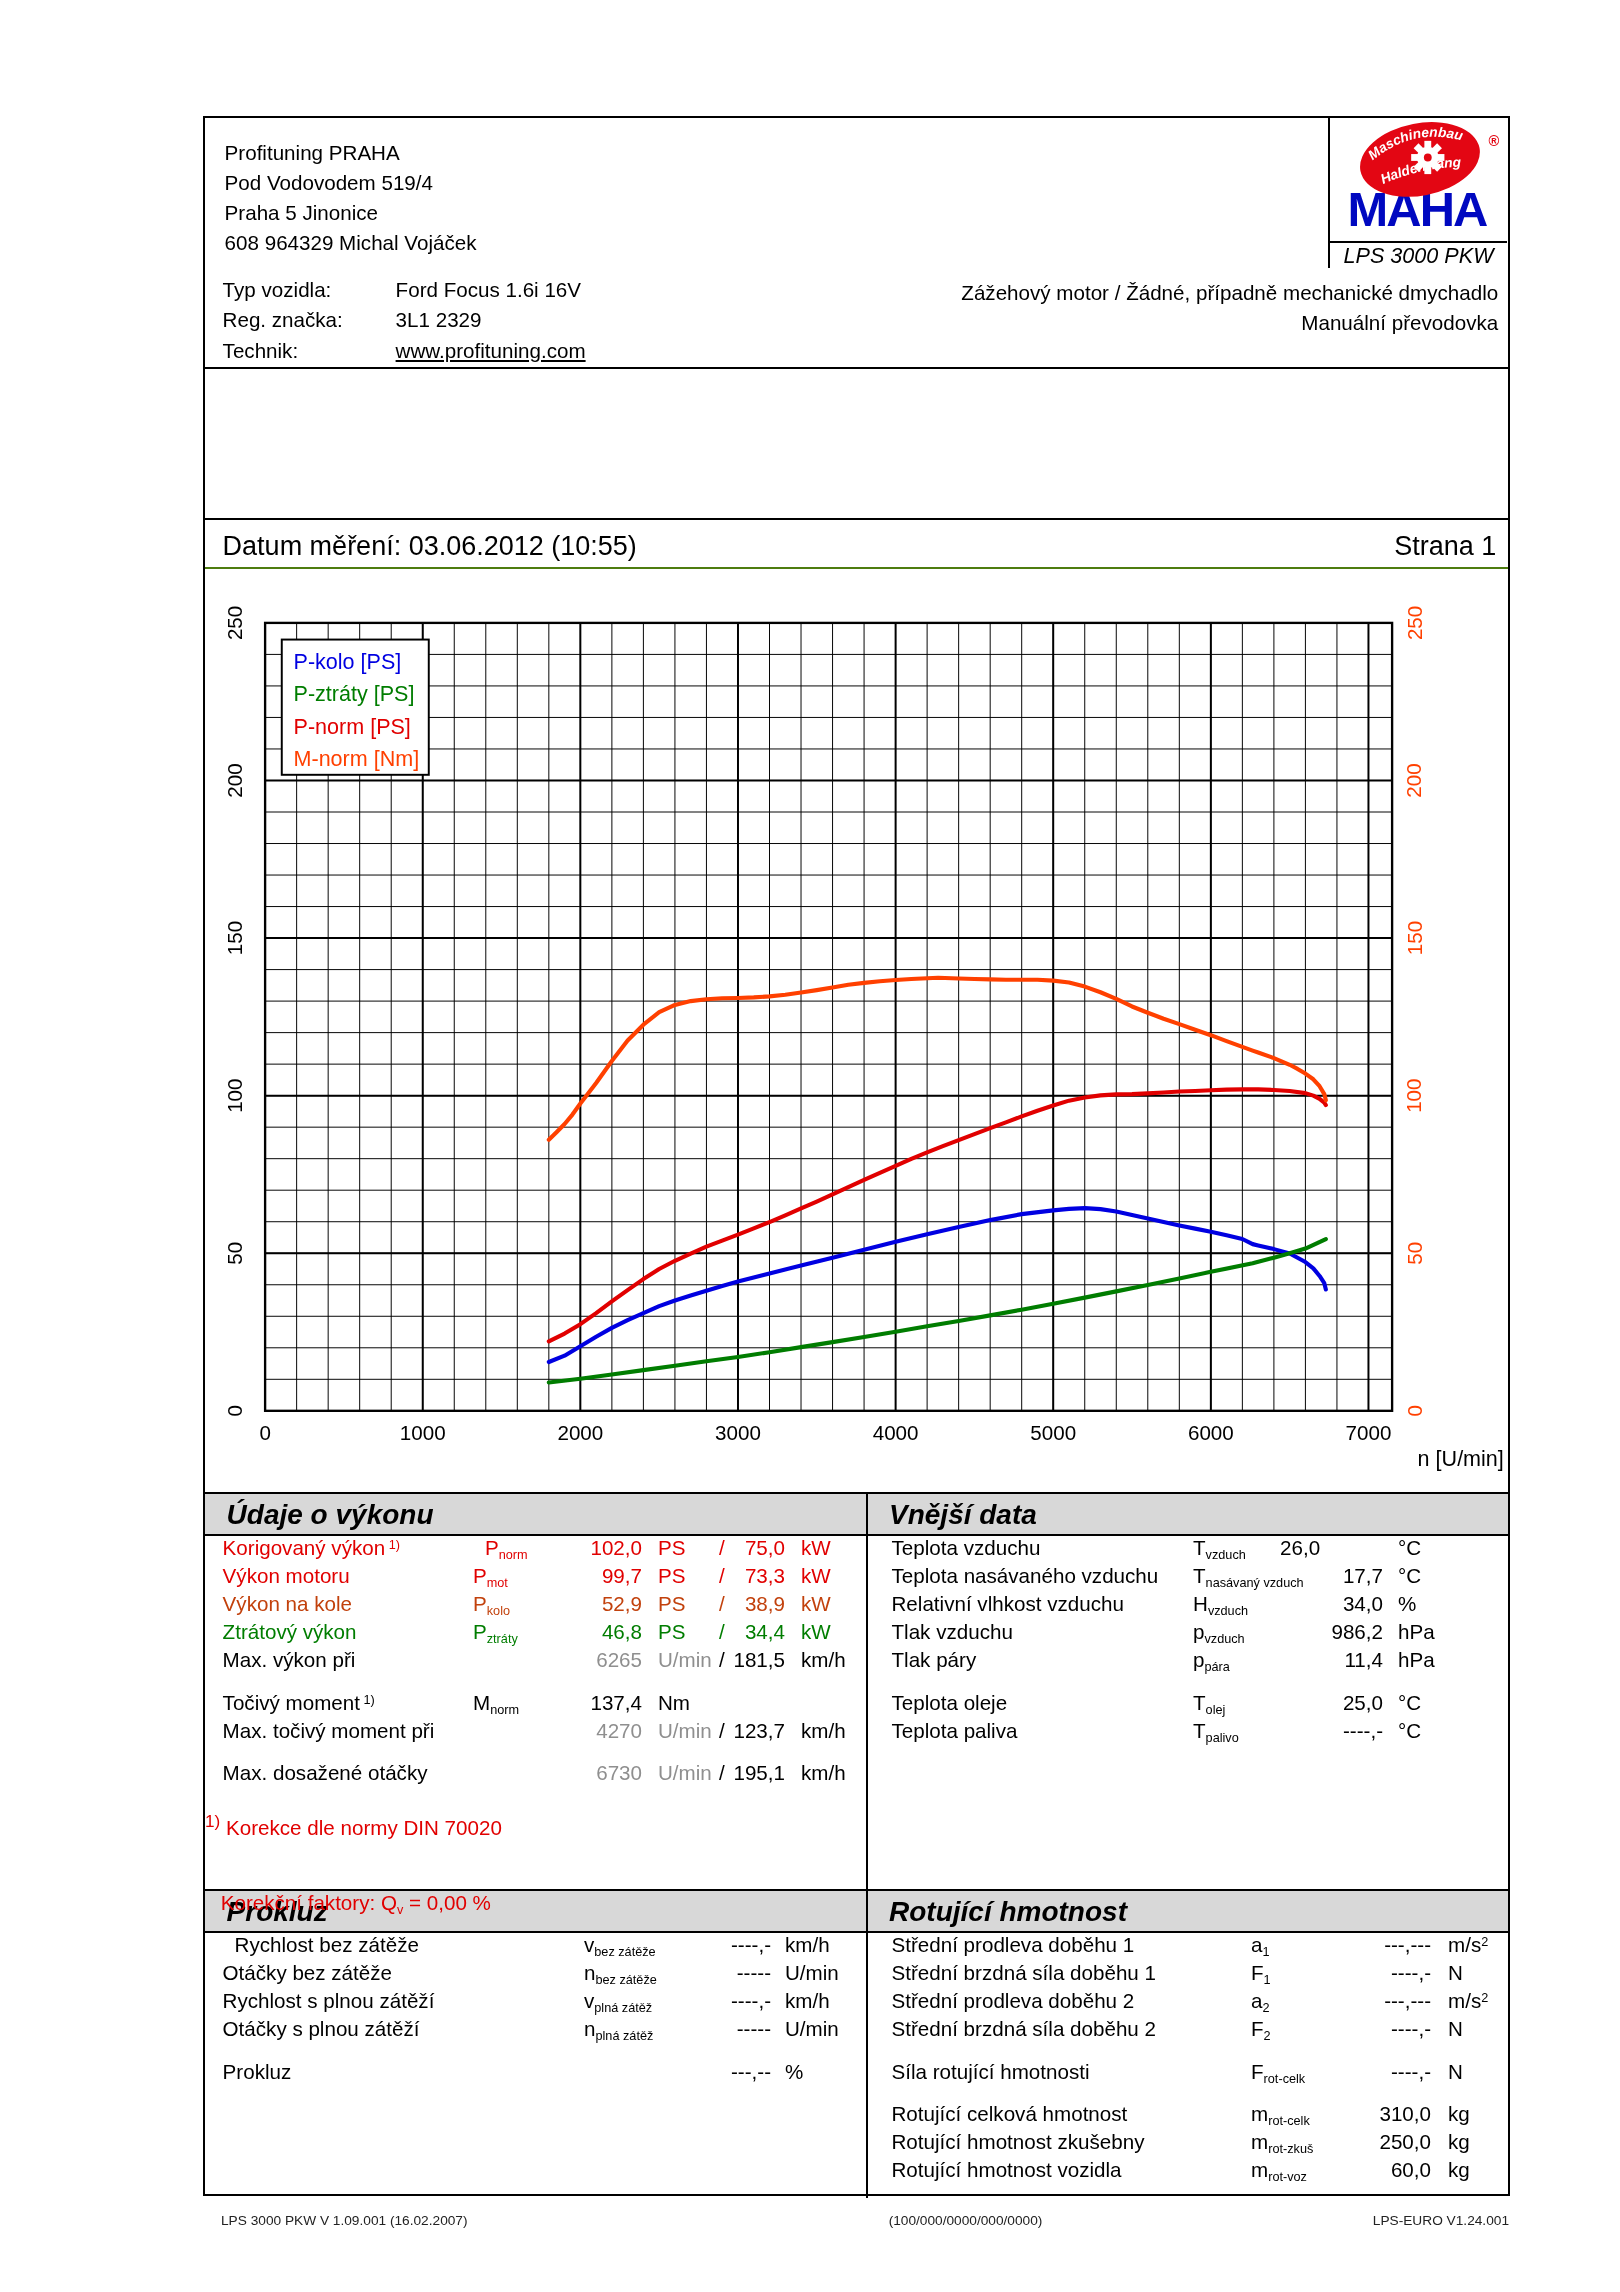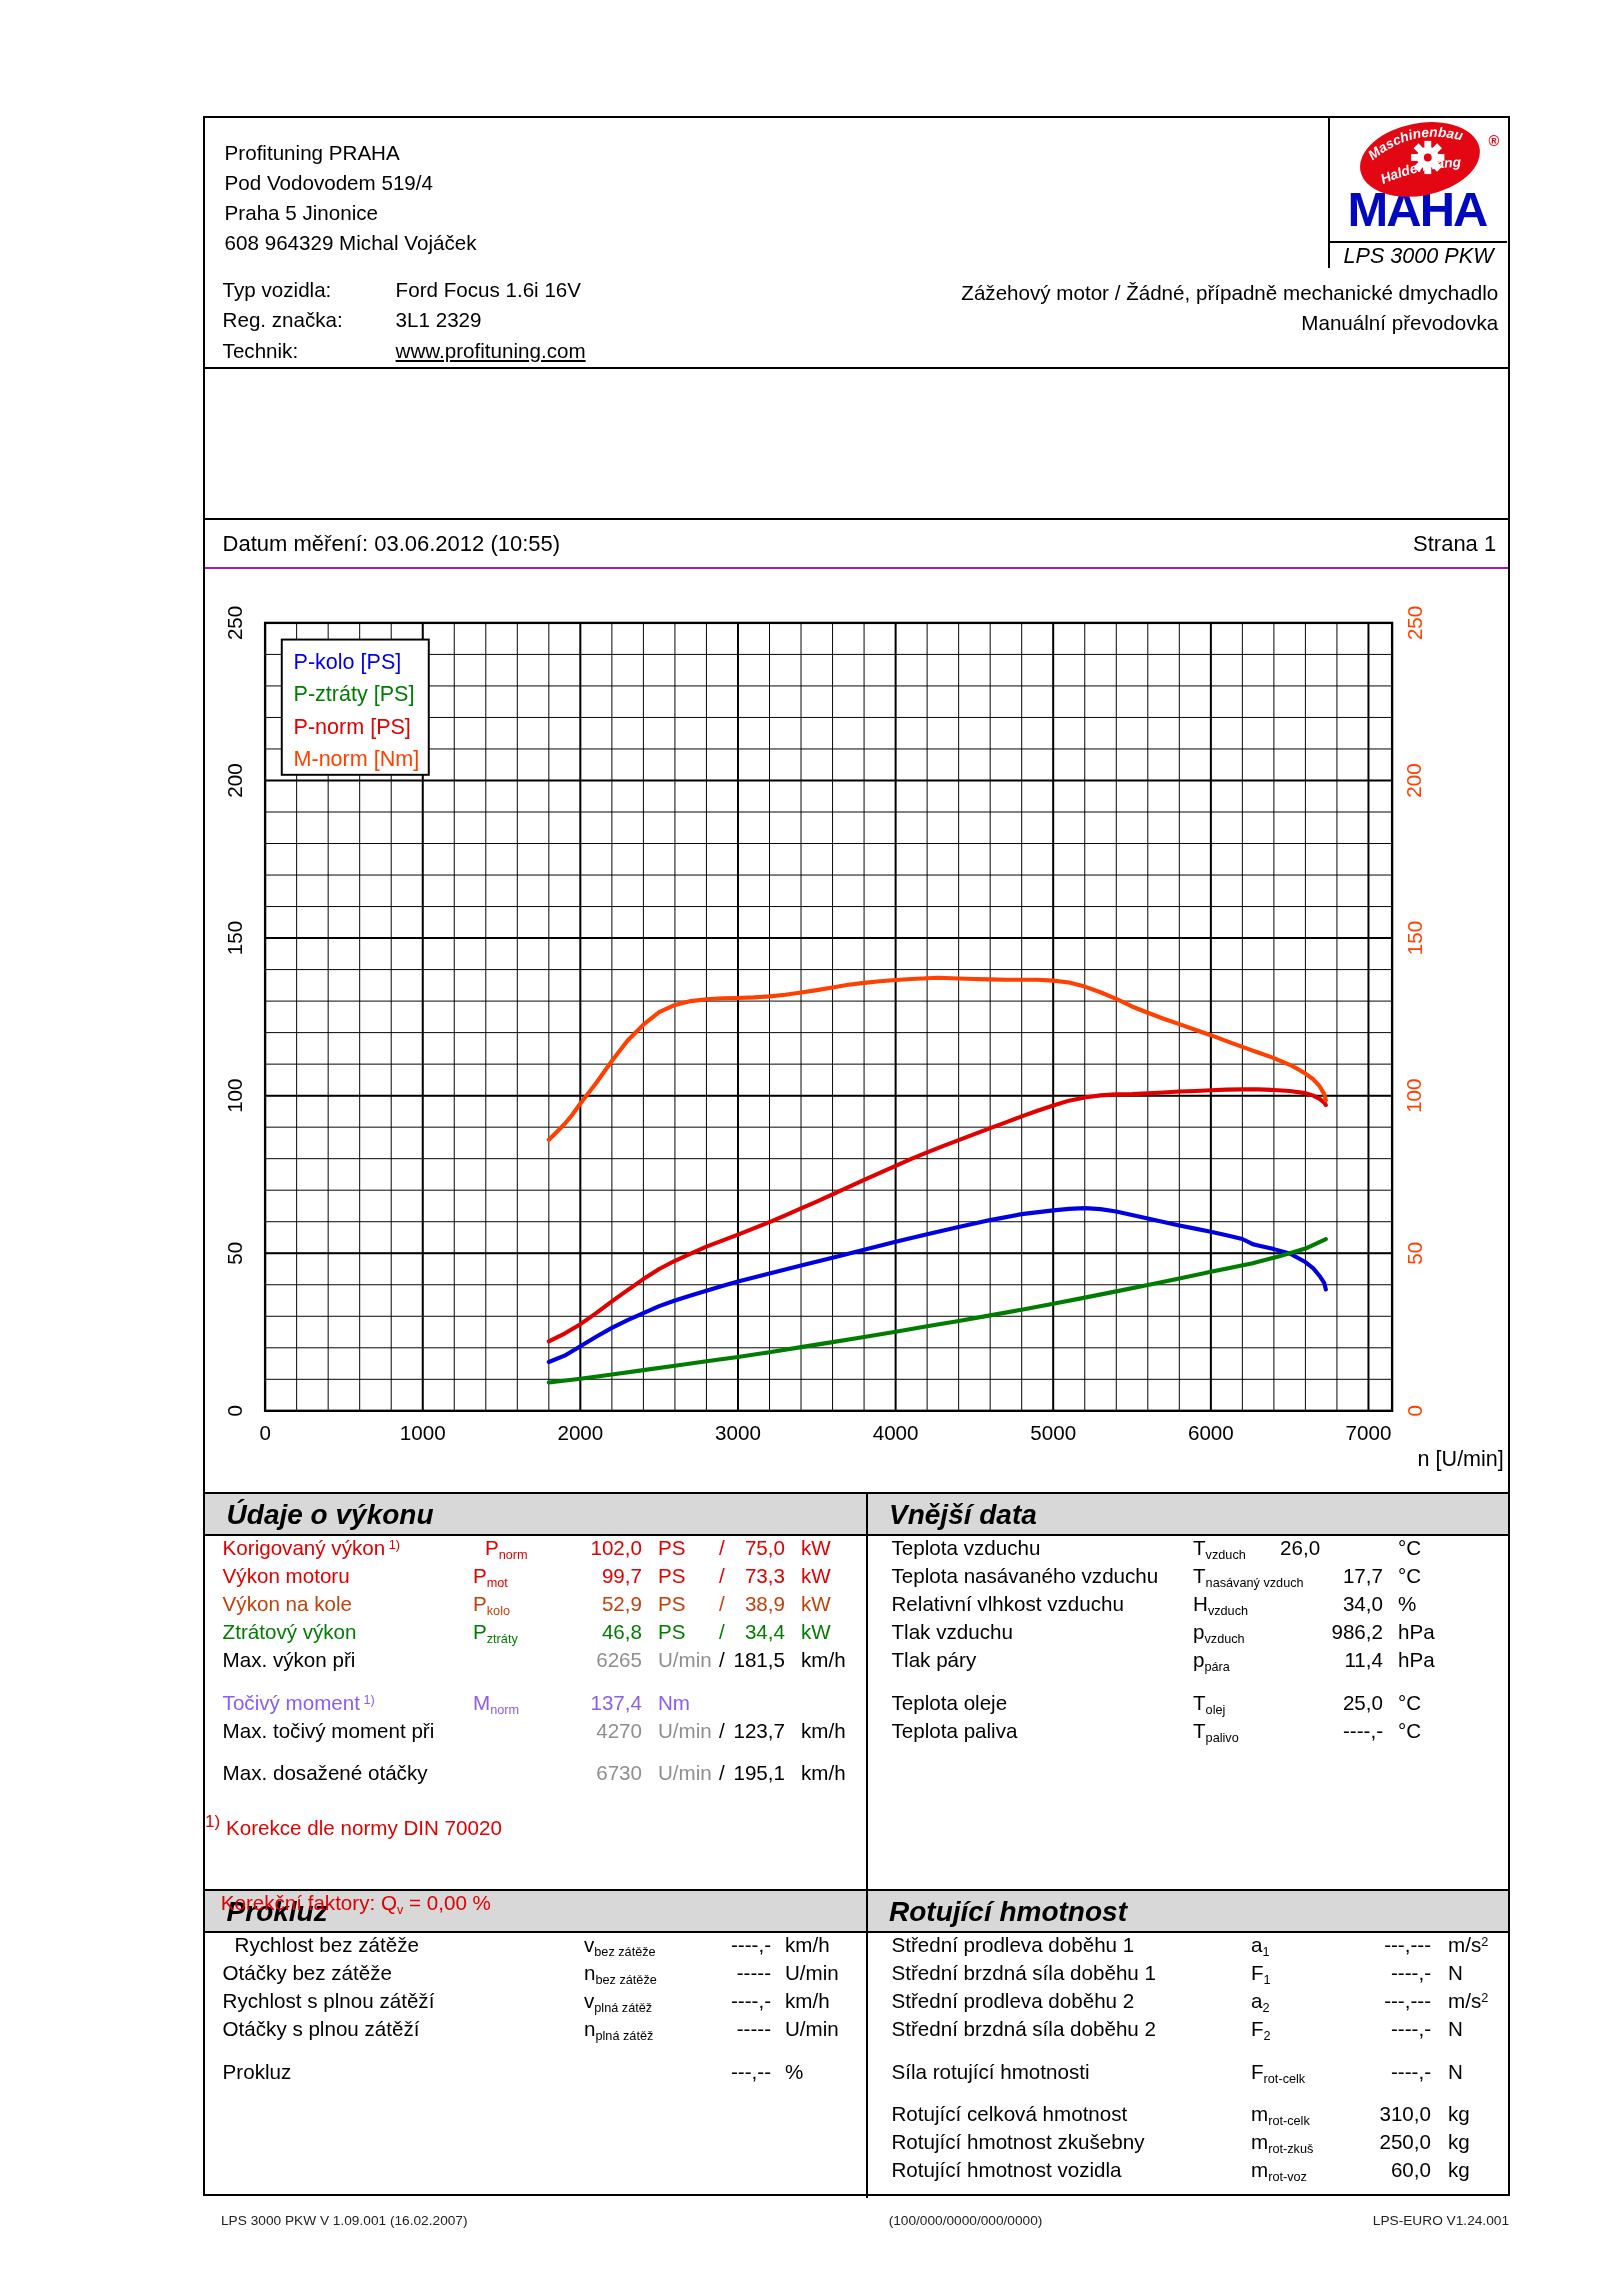--- a/index.html
+++ b/index.html
@@ -12,21 +12,21 @@
   #model-label{position:absolute;left:0;top:125px;width:100%;text-align:center;font-style:italic;font-size:21.6px;}
   
   #vehicle{position:absolute;left:0;top:150px;width:100%;height:101px;border-bottom:2px solid #000;box-sizing:border-box;}
   .veh-row{position:absolute;left:17.6px;font-size:20.6px;height:30px;}
   .veh-row .vlabel{position:absolute;left:0;width:167px;}
   .veh-row .vvalue{position:absolute;left:173px;white-space:nowrap;}
   .veh-row .vvalue.und{text-decoration:underline;}
   #veh-right{position:absolute;right:9.8px;top:9.8px;text-align:right;font-size:20.6px;line-height:30px;}
   
   #blankrow{position:absolute;left:0;top:251px;width:100%;height:151px;border-bottom:2px solid #000;box-sizing:border-box;}
-  #datumrow{position:absolute;left:0;top:402px;width:100%;height:49px;border-bottom:2px solid #a21caf;box-sizing:border-box;font-size:22px;}
+  #datumrow{position:absolute;left:0;top:402px;width:100%;height:49px;border-bottom:2px solid #4d7c0f;box-sizing:border-box;font-size:27px;}
   #datumrow .dl{position:absolute;left:17.6px;top:10.8px;}
   #datumrow .dr{position:absolute;right:11.8px;top:10.8px;}
   
   #chart-wrap{position:absolute;left:0;top:451px;width:1307px;height:931px;}
   
   .band{position:absolute;left:0;width:100%;height:44px;background:#d8d8d8;border-top:2px solid #000;border-bottom:2px solid #000;box-sizing:border-box;}
   .band .btitle{position:absolute;top:4.9px;font-size:28px;font-weight:bold;font-style:italic;}
   #band1{top:1374px;}
   #band2{top:1771px;}
   #coldiv1{position:absolute;left:661px;top:1374px;height:706px;border-left:2px solid #000;}
@@ -36,21 +36,21 @@
   #panel2{left:0;top:1815px;width:661px;}
   #panel3{left:663px;top:1815px;width:644px;}
   .prow{position:relative;height:28px;}
   .prow.gap{margin-top:14.7px;}
   .prow span{position:absolute;top:0;white-space:nowrap;}
   .prow sub{font-size:12.7px;vertical-align:-0.35em;line-height:0;}
   .prow sup, .note sup, .lblsup{font-size:12.7px;vertical-align:0.45em;line-height:0;}
   .c-red{color:#e10000;}
   .c-blue{color:#c2410c;}
   .c-green{color:#007d00;}
-  .c-orange{color:#8b5cf6;}
+  .c-orange{color:#000000;}
   .c-gray{color:#8f8f8f;}
   .notes{margin-top:17.6px;color:#e10000;font-size:20.6px;line-height:28px;}
   .notes .n2{padding-left:15.7px;margin-top:47px;}
   .notes sub{font-size:12.7px;vertical-align:-0.35em;line-height:0;}
   
   #footer{position:absolute;left:0;top:2213px;width:1620px;font-size:13.7px;color:#222;}
   #footer .fl{position:absolute;left:221px;}
   #footer .fc{position:absolute;left:686px;width:559px;text-align:center;}
   #footer .fr{position:absolute;right:111px;}
 </style>

